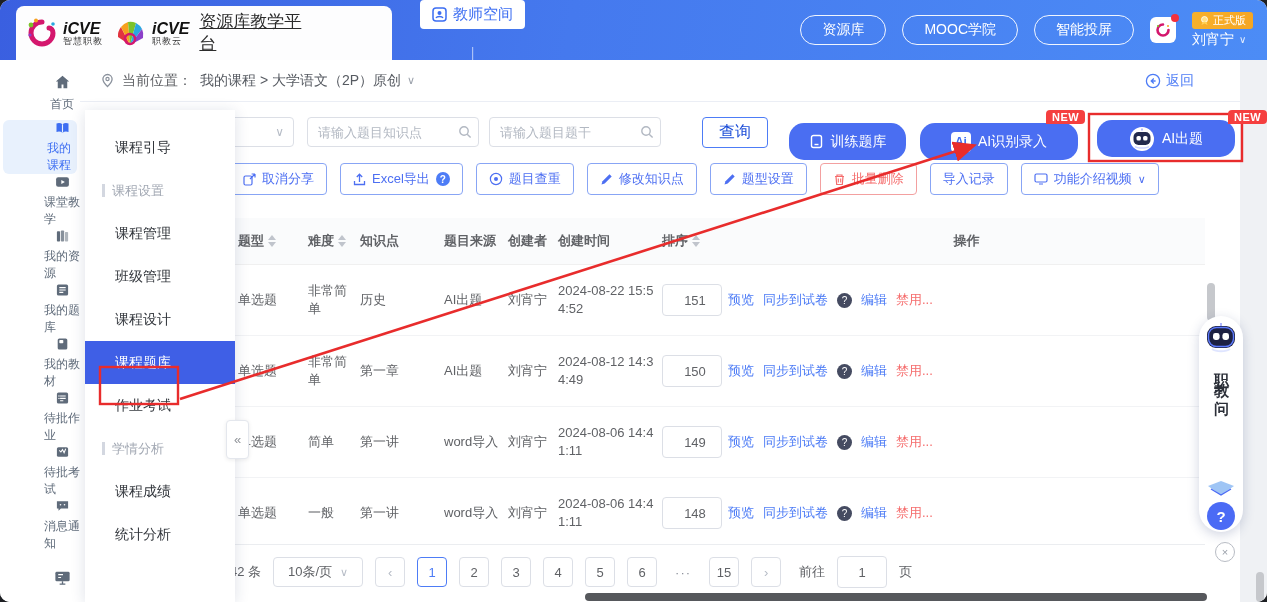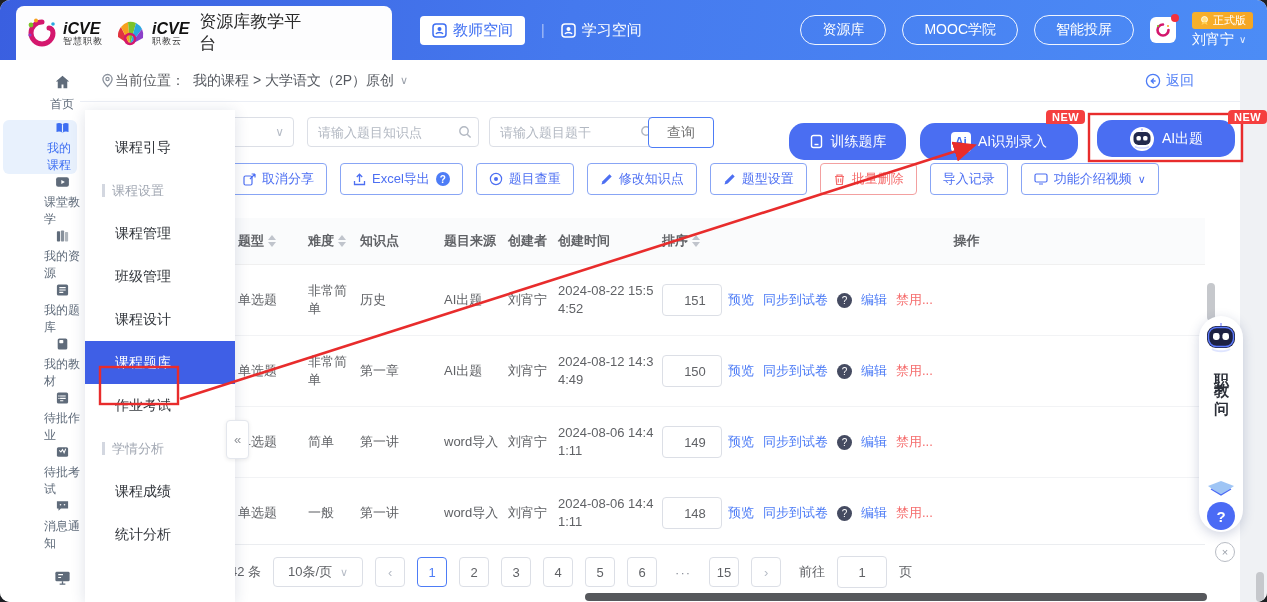--- a/index.html
+++ b/index.html
@@ -7,22 +7,22 @@
 
   
   .hdr{position:absolute;left:0;top:0;width:100%;height:60px;
        background:linear-gradient(100deg,#3a5fe0 0%,#4579ee 45%,#4c8cf6 100%);}
   .brand-tab{position:absolute;left:16px;top:6px;width:376px;height:54px;background:#fdfdfe;
        border-radius:8px 8px 0 0;display:flex;align-items:center;gap:10px;padding:0 10px;box-sizing:border-box;}
   .logo{display:flex;align-items:center;gap:5px;}
   .logo-txt{display:flex;flex-direction:column;line-height:1;}
   .logo-brand{font-size:16px;font-weight:bold;color:#111;font-style:italic;}
   .logo-sub{font-size:9px;color:#333;letter-spacing:1px;}
-  .platform-title{font-size:17px;color:#2b2b2b;width:104px;line-height:22px;}
-  .hdr-nav{position:absolute;left:420px;top:0;height:60px;display:flex;align-items:center;gap:16px;}
+  .platform-title{font-size:17px;color:#2b2b2b;width:104px;line-height:22px;text-decoration:underline;}
+  .hdr-nav{position:absolute;left:420px;top:0;height:60px;display:flex;align-items:center;gap:16px;flex-direction:column;}
   .nav-pill{display:flex;align-items:center;gap:6px;font-size:15px;cursor:pointer;}
   .nav-pill.active{background:#fff;color:#3d6ef2;border-radius:4px;padding:5px 12px;}
   .nav-pill.plain{color:#fff;}
   .nav-divider{color:rgba(255,255,255,.55);font-size:14px;}
   .hdr-right{position:absolute;right:14px;top:0;height:60px;display:flex;align-items:center;gap:16px;}
   .ghost-pill{border:1px solid rgba(255,255,255,.92);border-radius:16px;color:#fff;font-size:14px;
        padding:5px 21px;white-space:nowrap;cursor:pointer;}
   .app-ico{position:relative;width:26px;height:26px;background:#fff;border-radius:6px;
        display:flex;align-items:center;justify-content:center;cursor:pointer;}
   .app-ico .dot{position:absolute;right:-3px;top:-3px;width:8px;height:8px;background:#f4303c;border-radius:50%;}
@@ -49,22 +49,22 @@
   .back-link{margin-left:auto;color:#4d7cf6;display:flex;align-items:center;gap:5px;cursor:pointer;}
 
   
   .sel-stub{position:absolute;left:186px;top:117px;width:108px;height:30px;border:1px solid #dcdfe6;
        border-radius:4px;background:#fff;box-sizing:border-box;cursor:pointer;}
   .sel-stub .caret{position:absolute;right:9px;top:7px;color:#b6bcc6;font-size:12px;}
   .f-input{position:absolute;height:30px;border:1px solid #dcdfe6;border-radius:4px;box-sizing:border-box;
        font-size:13px;padding:0 28px 0 10px;color:#333;background:#fff;font-family:"Liberation Sans",sans-serif;}
   .f-input::placeholder{color:#b2b8c2;}
   .mag{position:absolute;width:14px;height:14px;}
-  .btn-query{position:absolute;left:648px;top:117px;width:66px;height:31px;border:1px solid #4d7cf6;
-       color:#737373;background:#fff;border-radius:4px;font-size:14px;cursor:pointer;}
+  .btn-query{position:absolute;left:702px;top:117px;width:66px;height:31px;border:1px solid #4d7cf6;
+       color:#1d4ed8;background:#fff;border-radius:4px;font-size:16px;cursor:pointer;}
   .btn-big{position:absolute;height:37px;background:#4a6ef2;border-radius:15px;color:#fff;font-size:14px;
        display:flex;align-items:center;justify-content:center;gap:7px;cursor:pointer;border:none;}
   .new-badge{position:absolute;background:#f53f3f;color:#fff;font-size:11px;font-weight:bold;
        padding:1px 6px;border-radius:4px 4px 4px 0;z-index:32;letter-spacing:.5px;}
   .ai-chip{width:20px;height:20px;background:#fff;border-radius:4px;color:#3d6ef2;font-size:12px;
        font-weight:bold;display:flex;align-items:center;justify-content:center;}
 
   
   .toolbar{position:absolute;left:230px;top:163px;display:flex;gap:13px;}
   .t-btn{height:30px;display:flex;align-items:center;gap:6px;border:1px solid #88a5f5;color:#4d6ff2;
@@ -302,21 +302,21 @@
     </div>
   </aside>
 
   <div class="gutter"></div>
 
   <div class="crumb-bar">
     <svg width="15" height="15" viewBox="0 0 15 15">
       <path d="M7.5 1.5a4.6 4.6 0 0 1 4.6 4.6c0 3.2-4.6 7.4-4.6 7.4S2.9 9.3 2.9 6.1A4.6 4.6 0 0 1 7.5 1.5z" fill="none" stroke="#8a919c" stroke-width="1.3"></path>
       <circle cx="7.5" cy="6" r="1.6" fill="none" stroke="#8a919c" stroke-width="1.2"></circle>
     </svg>
-    <span style="">当前位置：</span>
+    <span style="margin-left:7px">当前位置：</span>
     <span class="crumb-path">
       <span>我的课程 &gt; 大学语文（2P）原创</span>
       <span class="crumb-caret">∨</span>
     </span>
     <span class="back-link">
       <svg width="16" height="16" viewBox="0 0 16 16">
         <circle cx="8" cy="8" r="6.6" fill="none" stroke="#4d7cf6" stroke-width="1.3"></circle>
         <path d="M8.8 5.5 6.2 8l2.6 2.5M6.2 8h4.4" stroke="#4d7cf6" stroke-width="1.3" fill="none"></path>
       </svg>
       <span>返回</span>

